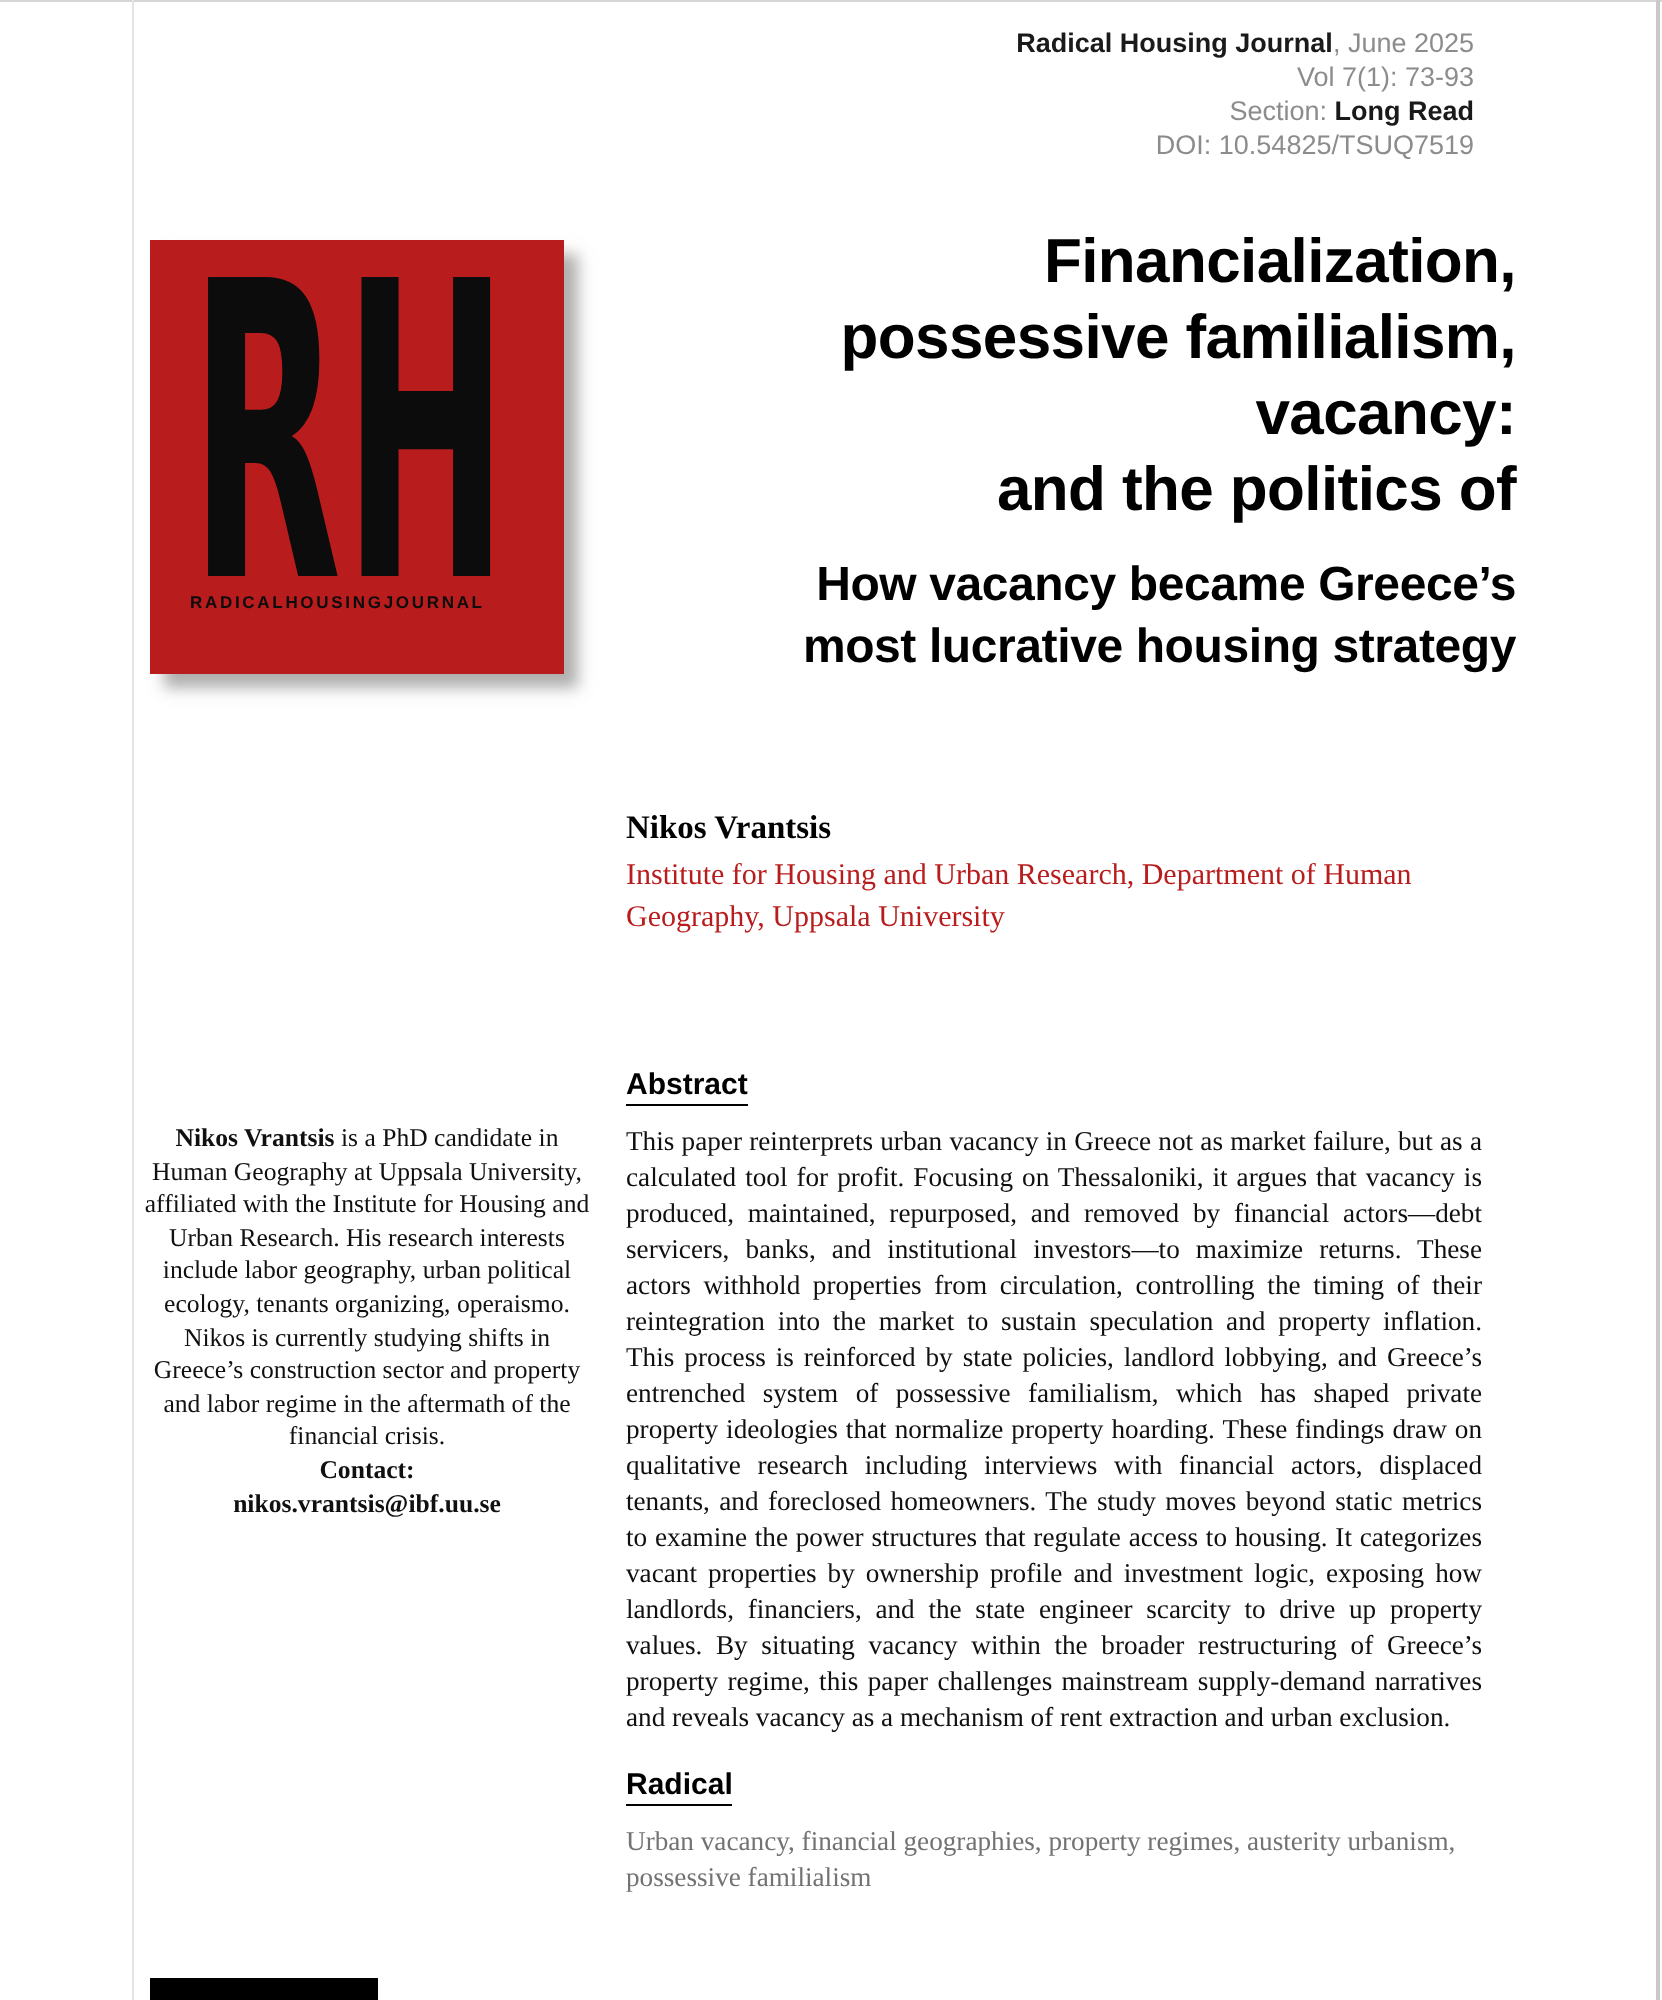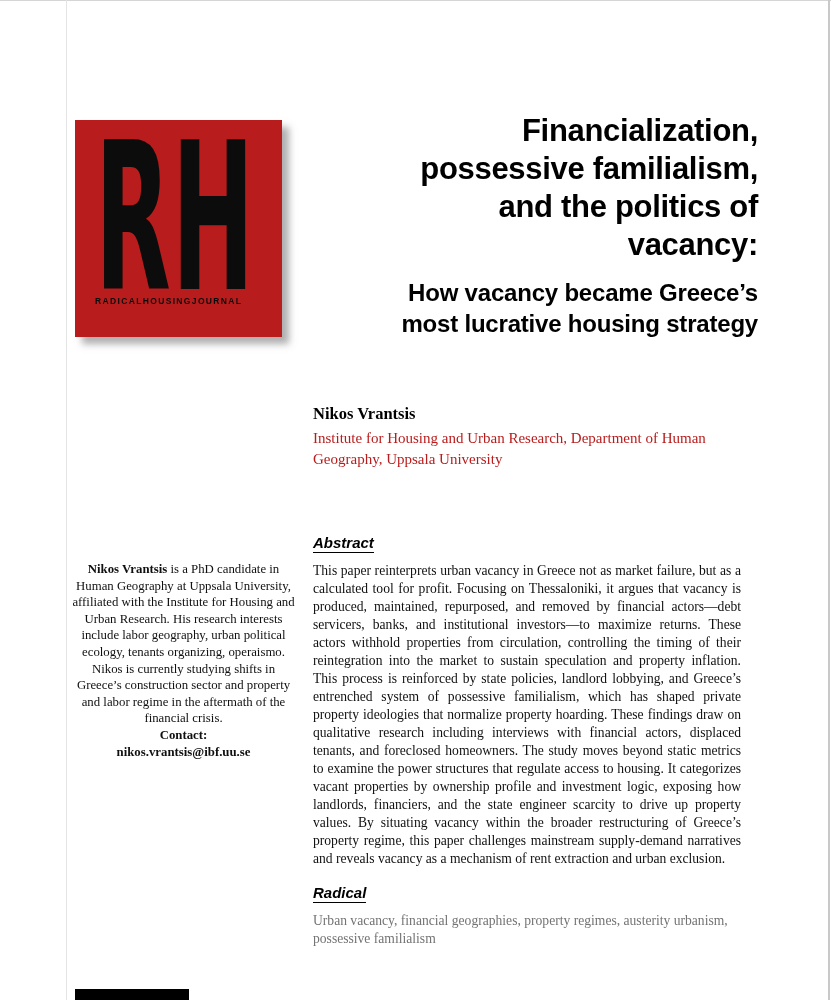--- a/index.html
+++ b/index.html
@@ -69,21 +69,20 @@
   
   .main-col { position: absolute; left: 313px; top: 534px; width: 428px; }
   .section-heading {
     font-size: 15px; font-weight: bold; color: #000;
     font-family: "Liberation Sans", sans-serif;
   }
   .section-heading .uline {
     display: inline-block;
     border-bottom: 1.5px solid #000;
     padding-bottom: 1px;
-    font-style: italic;
   }
   .abstract-text { margin-top: 9px; font-size: 13.6px; line-height: 18px; text-align: justify; color: #101010; }
   .keywords-block { margin-top: 16px; }
   .keywords-text { margin-top: 9px; font-size: 13.6px; line-height: 18px; color: #737373; }
 
   
   .bio-block {
     position: absolute; left: 72px; top: 561px; width: 223px;
     text-align: center;
     font-size: 12.8px; line-height: 16.6px; color: #101010;
@@ -96,32 +95,38 @@
 </style>
 </head>
 <body>
 
 <div class="page">
 
   <div class="edge-top"></div>
   <div class="edge-left"></div>
   <div class="edge-right"></div>
 
+  <div class="header-meta">
+    <div><span class="hdr-bold">Radical Housing Journal</span><span>, June 2025</span></div>
+    <div>Vol 7(1): 73-93</div>
+    <div><span>Section: </span><span class="hdr-bold">Long Read</span></div>
+    <div>DOI: 10.54825/TSUQ7519</div>
+  </div>
 
   <div class="logo-card">
     <div class="logo-letters">RH</div>
     <div class="logo-wordmark">RADICALHOUSINGJOURNAL</div>
   </div>
 
   <div class="title-block">
     <div>
       <div class="title-line">Financialization,</div>
       <div class="title-line">possessive familialism,</div>
+      <div class="title-line">vacancy:</div>
       <div class="title-line">and the politics of</div>
-      <div class="title-line">vacancy:</div>
     </div>
     <div class="subtitle-block">
       <div class="subtitle-line">How vacancy became Greece’s</div>
       <div class="subtitle-line">most lucrative housing strategy</div>
     </div>
   </div>
 
   <div class="author-block">
     <div class="author-name">Nikos Vrantsis</div>
     <div class="author-affiliation">Institute for Housing and Urban Research, Department of Human Geography, Uppsala University</div>

